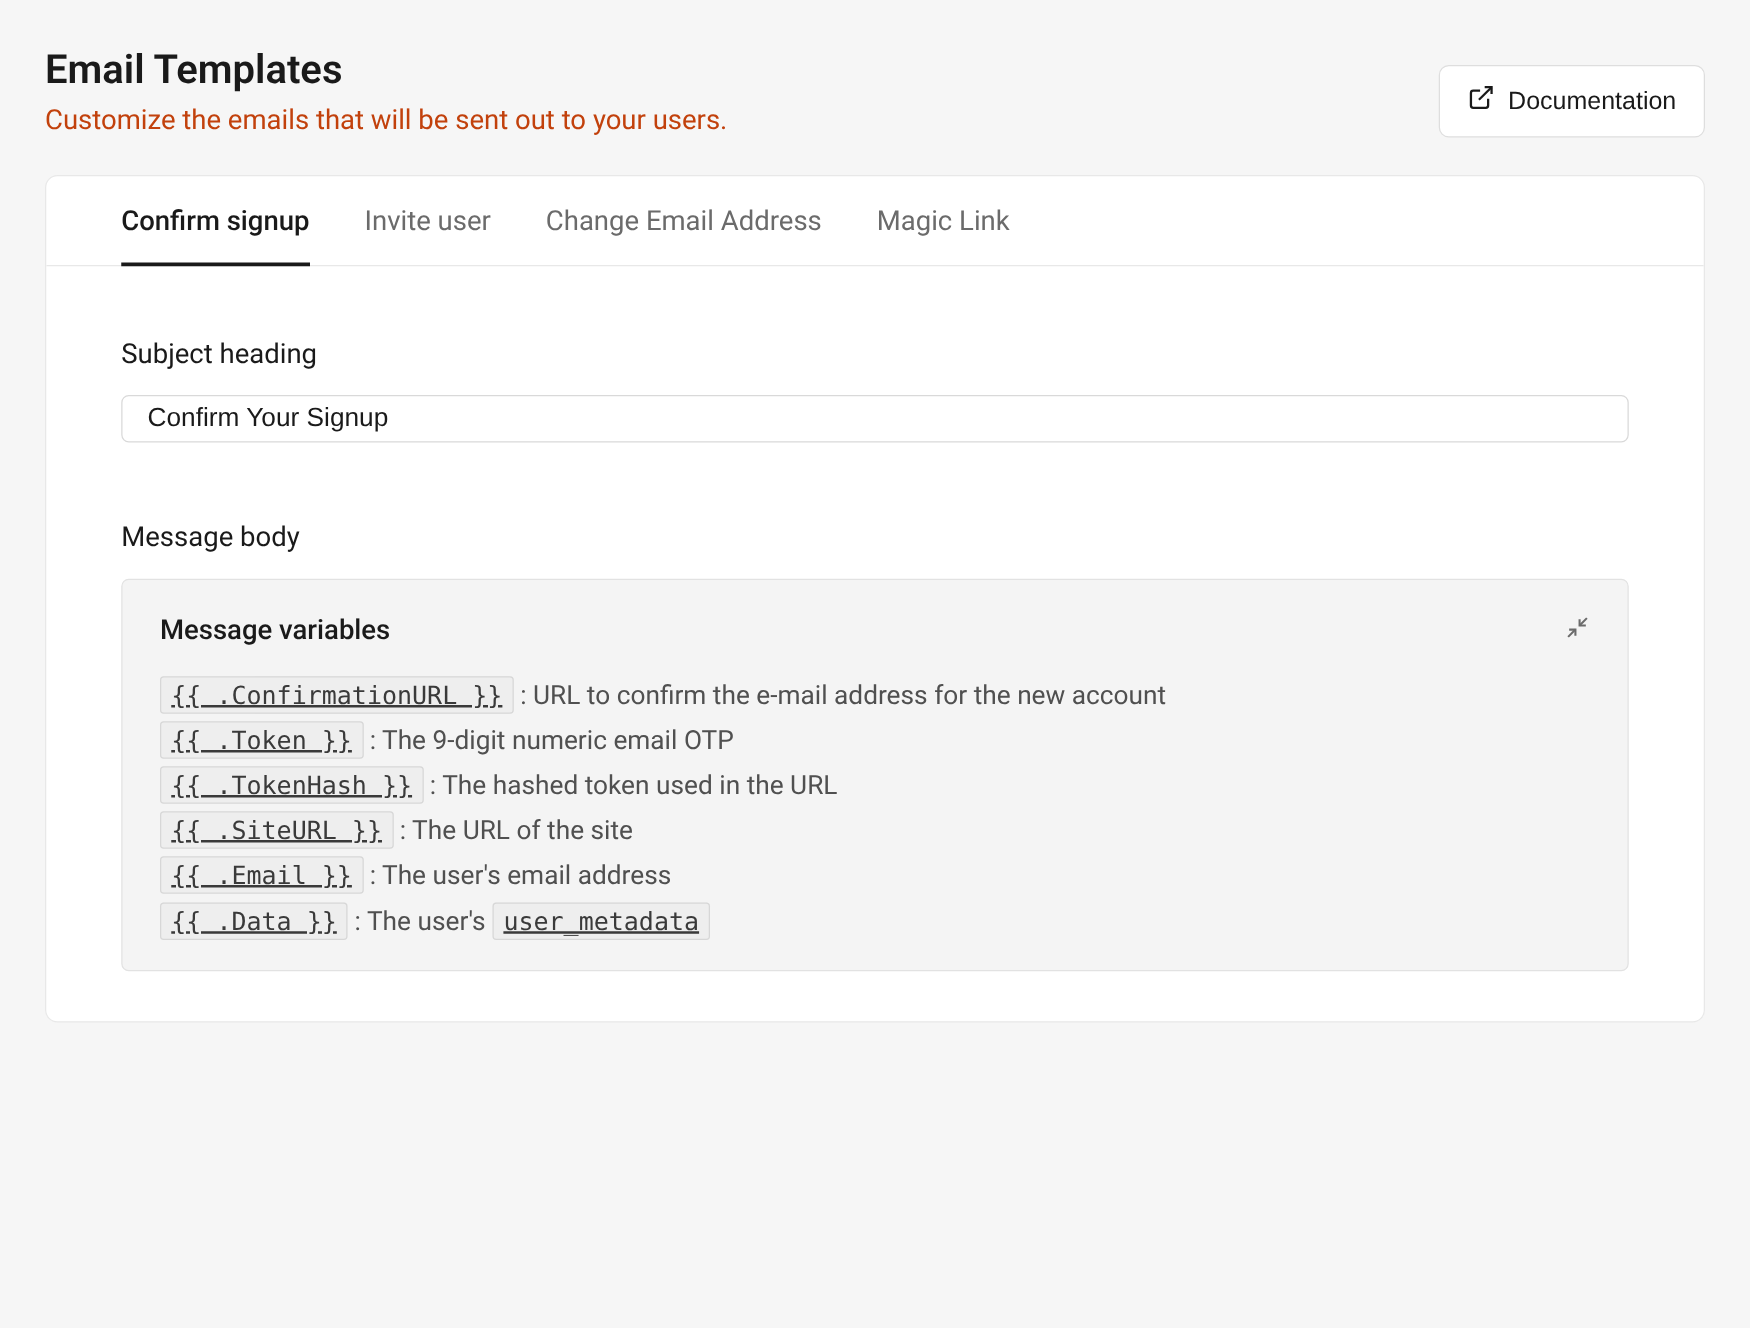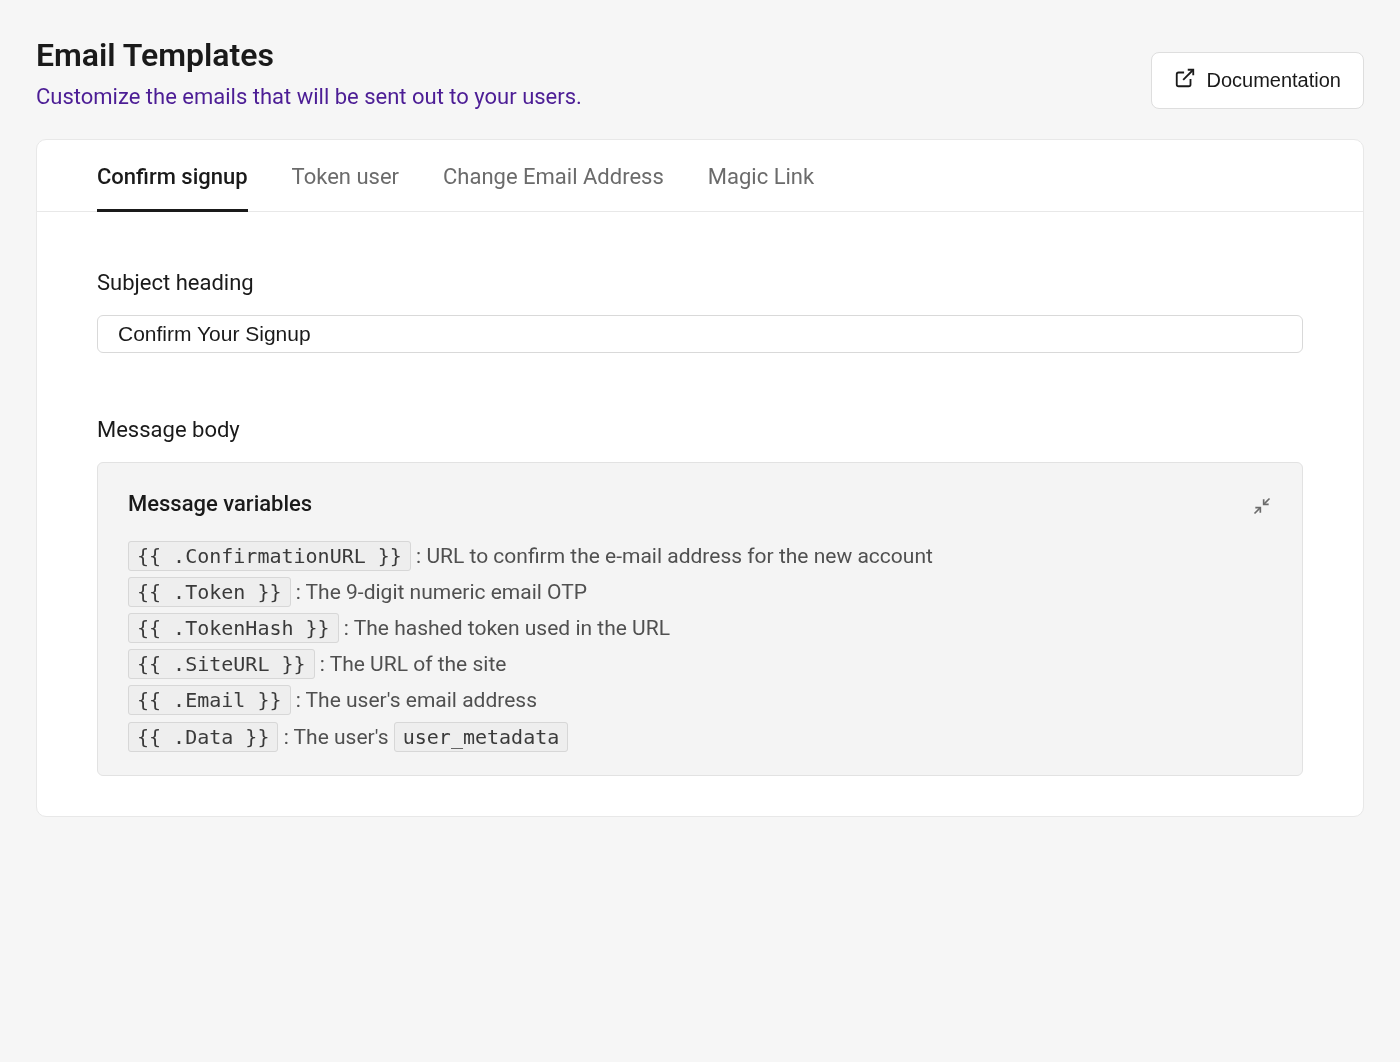--- a/index.html
+++ b/index.html
@@ -24,21 +24,21 @@
       flex: 1;
     }
     .page-title {
       font-size: 32px;
       font-weight: 600;
       color: #1a1a1a;
       margin-bottom: 10px;
     }
     .page-subtitle {
       font-size: 22px;
-      color: #4c1d95;
+      color: #c2410c;
     }
     .doc-button {
       display: inline-flex;
       align-items: center;
       gap: 10px;
       padding: 14px 22px;
       background: #ffffff;
       border: 1px solid #dedede;
       border-radius: 8px;
       font-size: 20px;
@@ -102,21 +102,21 @@
     .variables-panel {
       background: #f4f4f4;
       border: 1px solid #e2e2e2;
       border-radius: 6px;
       padding: 28px 30px 20px 30px;
       position: relative;
     }
     .variables-header {
       display: flex;
       justify-content: space-between;
-      align-items: flex-end;
+      align-items: flex-start;
       margin-bottom: 22px;
       gap: 24px;
     }
     .variables-title {
       font-size: 22px;
       color: #1a1a1a;
       font-weight: 500;
     }
     .collapse-icon {
       width: 20px;
@@ -142,20 +142,21 @@
     .code-chip {
       font-family: ui-monospace, SFMono-Regular, "SF Mono", Menlo, Consolas, monospace;
       background: #eeeeee;
       border: 1px solid #d7d7d7;
       border-radius: 3px;
       padding: 2px 8px;
       font-size: 20px;
       color: #3a3a3a;
       display: inline;
       white-space: nowrap;
+      text-decoration: underline;
     }
     .colon-sep {
       color: #505050;
     }
   </style>
 </head>
 <body>
 
 <div class="header-row">
   <div class="header-text">
@@ -173,21 +174,21 @@
     <span>Documentation</span>
   </button>
 </div>
 
 <div class="card">
   <div class="tabs">
     <div class="tab active">
       <span>Confirm signup</span>
     </div>
     <div class="tab">
-      <span>Token user</span>
+      <span>Invite user</span>
     </div>
     <div class="tab">
       <span>Change Email Address</span>
     </div>
     <div class="tab">
       <span>Magic Link</span>
     </div>
   </div>
 
   <div class="content">

